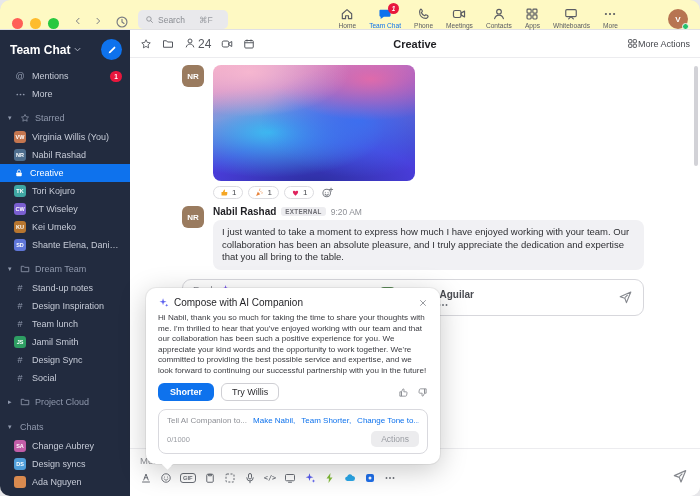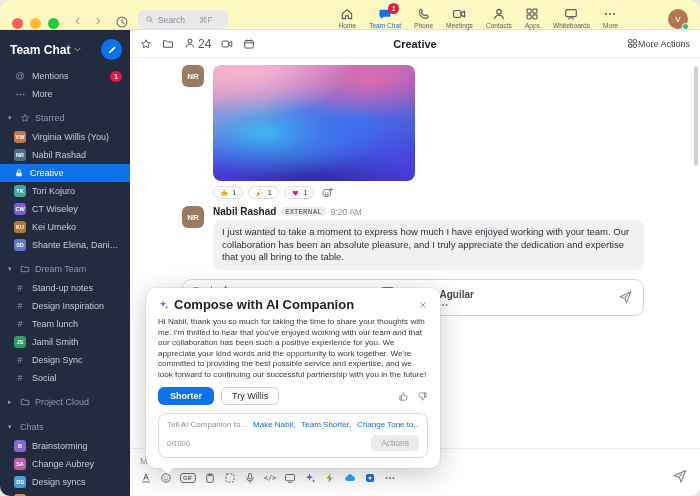--- a/index.html
+++ b/index.html
@@ -92,21 +92,21 @@
 
 .composer{position:absolute;left:0;right:0;bottom:0;height:48px;border-top:1px solid #ECECEF;padding:6px 12px 0 10px;background:#fff}
 .cph{font-size:9.5px;color:#8E9096}
 .composer .tb{margin-top:6px}
 .csend{position:absolute;right:12px;bottom:12px;width:16px;height:16px;color:#85888E}
 
 .pop{position:absolute;left:146px;top:288px;width:294px;background:#fff;border-radius:10px;box-shadow:0 6px 28px rgba(0,0,0,.22),0 0 0 1px rgba(0,0,0,.05);padding:9px 12px 10px;z-index:60}
 .tail{position:absolute;left:17px;bottom:-4px;width:9px;height:9px;background:#fff;transform:rotate(45deg)}
 .phead{display:flex;align-items:center;gap:5px}
 .phead .spk{width:11px;height:11px;color:#5B5FEF}
-.ptitle{font-size:13px;font-weight:bold;color:#1F1F23}
+.ptitle{font-size:10px;font-weight:normal;color:#1F1F23}
 .pclose{margin-left:auto;width:10px;height:10px;color:#85888E}
 .pbody{margin-top:5px;font-size:8.1px;line-height:1.3;color:#3A3B40}
 .pbtns{display:flex;align-items:center;gap:7px;margin-top:7px}
 .insert{background:#0E72ED;color:#fff;font-size:9px;font-weight:bold;border:none;border-radius:6px;padding:4px 12px;font-family:inherit}
 .tryan{background:#fff;color:#2C2C30;font-size:9px;border:1px solid #CFCFD4;border-radius:6px;padding:3px 10px;font-family:inherit}
 .thumbs{margin-left:auto;display:flex;gap:8px;color:#85888E}
 .th{width:11px;height:11px}
 .th.down{transform:rotate(180deg)}
 .pinput{margin-top:8px;border:1px solid #D9D9DE;border-radius:8px;padding:6px 8px}
 .prow1{display:flex;align-items:center;gap:6px;font-size:8px;white-space:nowrap;overflow:hidden}
@@ -477,26 +477,20 @@
       <span class="tri">▸</span>
       <svg class="sic" viewBox="0 0 24 24">
           <use href="#i-folder"></use>
         </svg>
       <span>Project Cloud</span>
     </div>
 
     <div class="ssec">
       <span class="tri">▾</span>
       <span>Chats</span>
-    </div>
-    <div class="srow">
-      <span class="sav" style="background-color: rgb(138, 100, 214);">
-          <span>B</span>
-        </span>
-      <span class="lbl">Brainstorming</span>
     </div>
     <div class="srow">
       <span class="sav" style="background-color: rgb(194, 93, 168);">
           <span>SA</span>
         </span>
       <span class="lbl">Change Aubrey</span>
     </div>
     <div class="srow">
       <span class="sav" style="background-color: rgb(79, 158, 217);">
           <span>DS</span>

